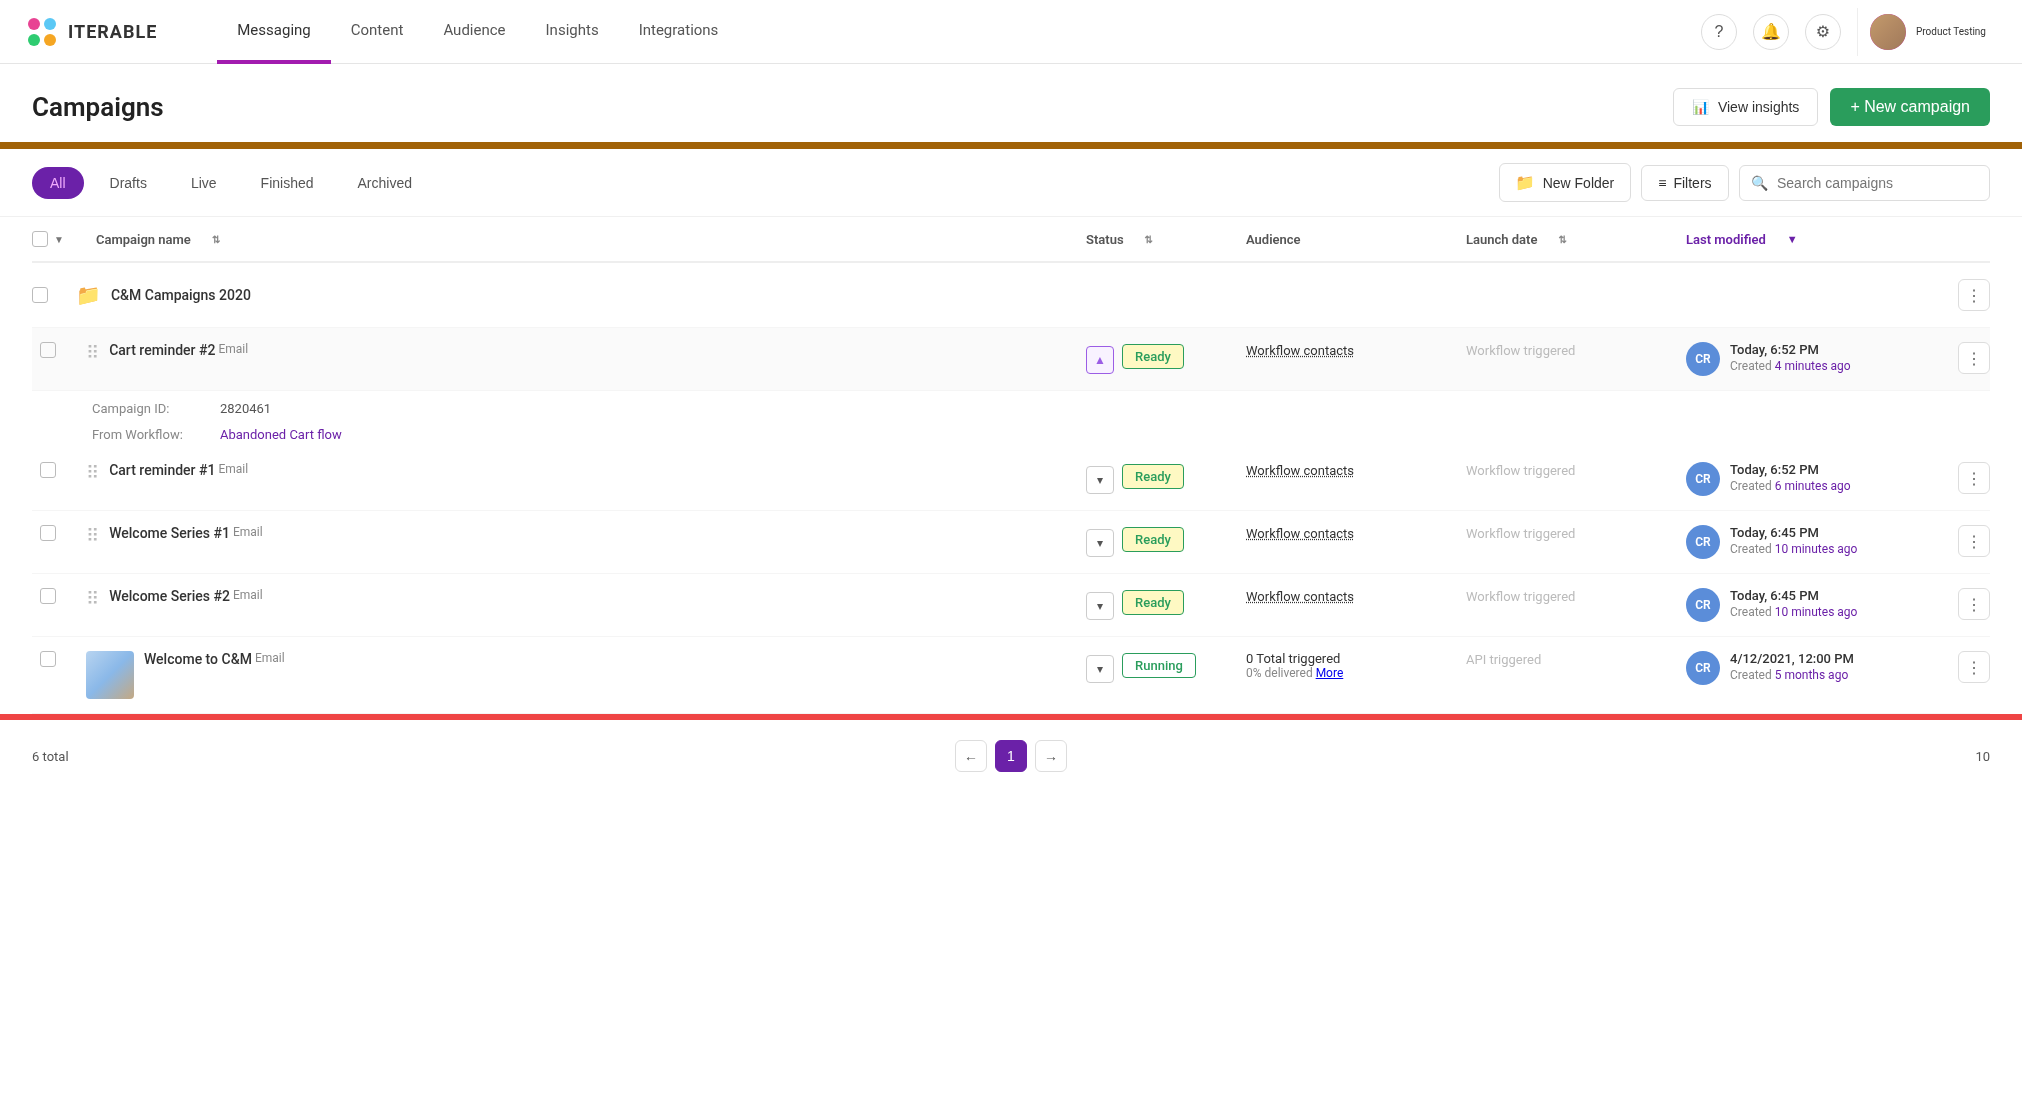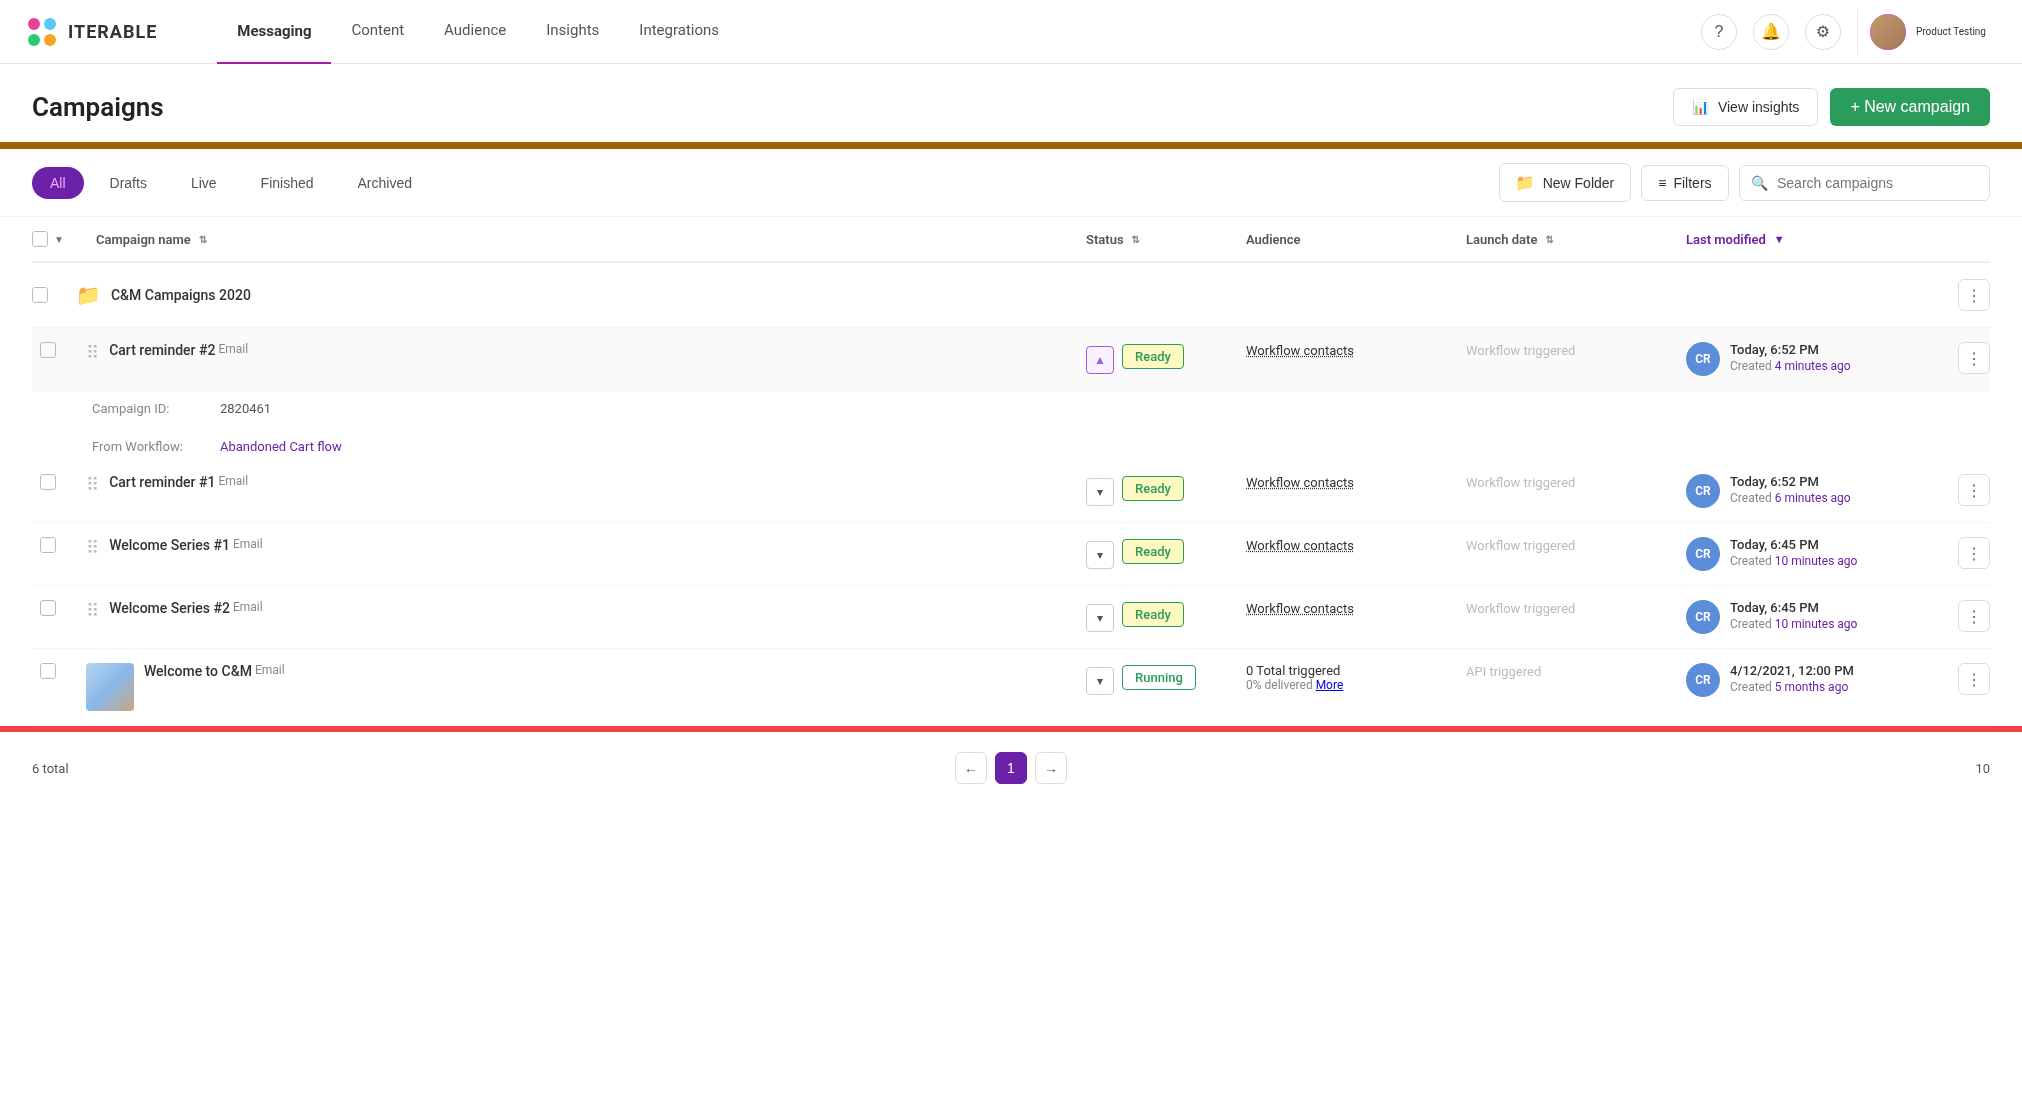--- a/index.html
+++ b/index.html
@@ -5,21 +5,21 @@
     * { box-sizing: border-box; margin: 0; padding: 0; }
     body { font-family: -apple-system, BlinkMacSystemFont, 'Segoe UI', Roboto, sans-serif; background: #fff; color: #333; font-size: 14px; }
 
     
     .top-nav { display: flex; align-items: center; height: 64px; border-bottom: 1px solid #e5e5e5; padding: 0 24px; gap: 0; }
     .nav-logo { display: flex; align-items: center; gap: 8px; margin-right: 60px; }
     .logo-icon { width: 36px; height: 36px; }
     .logo-text { font-weight: 700; font-size: 18px; letter-spacing: 1px; color: #333; }
     .nav-links { display: flex; gap: 0; flex: 1; }
     .nav-link { padding: 0 20px; height: 64px; display: flex; align-items: center; font-size: 15px; color: #555; cursor: pointer; border-bottom: 3px solid transparent; text-decoration: none; }
-    .nav-link.active { color: #333; border-bottom: 2px solid #a21caf; font-weight: 700; }
+    .nav-link.active { color: #333; border-bottom: 4px solid #a21caf; font-weight: 400; }
     .nav-right { display: flex; align-items: center; gap: 16px; margin-left: auto; }
     .nav-icon-btn { width: 36px; height: 36px; border-radius: 50%; border: 1px solid #ddd; background: #fff; display: flex; align-items: center; justify-content: center; cursor: pointer; font-size: 16px; color: #555; }
     .user-badge { display: flex; align-items: center; gap: 10px; padding: 6px 12px; border-left: 1px solid #eee; cursor: pointer; }
     .user-avatar-img { width: 36px; height: 36px; border-radius: 50%; background: #c4a; overflow: hidden; display: flex; align-items: center; justify-content: center; }
     .user-name { font-size: 10px; color: #333; }
 
     
     .page-header { display: flex; align-items: center; padding: 24px 32px 16px; border-bottom: 7px solid #a16207; }
     .page-title { font-size: 26px; font-weight: 600; color: #222; flex: 1; }
     .header-actions { display: flex; gap: 12px; }
@@ -34,21 +34,21 @@
     .btn-folder { display: flex; align-items: center; gap: 7px; padding: 9px 16px; border: 1px solid #ddd; border-radius: 6px; background: #fff; cursor: pointer; font-size: 14px; color: #333; }
     .folder-icon-color { color: #5bc8f5; font-size: 16px; }
     .btn-filters { display: flex; align-items: center; gap: 7px; padding: 9px 16px; border: 1px solid #ddd; border-radius: 6px; background: #fff; cursor: pointer; font-size: 14px; color: #333; }
     .search-box { display: flex; align-items: center; border: 1px solid #ddd; border-radius: 6px; padding: 0 12px; gap: 8px; background: #fff; }
     .search-box input { border: none; outline: none; font-size: 14px; width: 200px; padding: 9px 0; color: #999; }
     .search-icon { color: #aaa; font-size: 14px; }
 
     
     .table-wrap { padding: 0 32px; }
     .table-header { display: grid; grid-template-columns: 44px 1fr 160px 220px 220px 260px 44px; align-items: center; padding: 14px 0; border-bottom: 2px solid #eee; }
-    .table-header .col-label { font-size: 13px; font-weight: 600; color: #555; display: flex; align-items: center; gap: 8px; text-align: center; }
+    .table-header .col-label { font-size: 13px; font-weight: 600; color: #555; display: flex; align-items: center; gap: 21px; text-align: center; }
     .col-label.sortable { cursor: pointer; }
     .col-label.active-sort { color: #6b21a8; }
     .sort-arrow { font-size: 10px; color: #888; }
     .sort-arrow.purple { color: #6b21a8; }
     .sort-caret { font-size: 11px; }
 
     
     .folder-row { display: grid; grid-template-columns: 44px 1fr 44px; align-items: center; padding: 16px 0; border-bottom: 1px solid #f5f5f5; }
     .folder-label { display: flex; align-items: center; gap: 10px; font-size: 14px; font-weight: 500; color: #333; }
     .folder-icon { font-size: 20px; color: #5bc8f5; }
@@ -75,21 +75,21 @@
 
     
     .last-mod { display: flex; align-items: flex-start; gap: 10px; }
     .avatar-circle { width: 34px; height: 34px; border-radius: 50%; background: #5b8dd9; color: #fff; display: flex; align-items: center; justify-content: center; font-size: 12px; font-weight: 600; flex-shrink: 0; }
     .mod-info { display: flex; flex-direction: column; gap: 2px; }
     .mod-time { font-size: 13px; color: #333; font-weight: 500; }
     .mod-created { font-size: 12px; color: #888; }
     .mod-created a { color: #6b21a8; text-decoration: none; }
 
     
-    .expanded-detail { padding: 10px 0 6px 60px; font-size: 13px; color: #555; display: flex; flex-direction: column; gap: 23px; }
+    .expanded-detail { padding: 10px 0 6px 60px; font-size: 13px; color: #555; display: flex; flex-direction: column; gap: 11px; }
     .detail-row { display: flex; gap: 8px; align-items: center; }
     .detail-label { color: #888; min-width: 120px; }
     .detail-link { color: #6b21a8; text-decoration: none; }
     .thumb-placeholder { width: 48px; height: 48px; background: linear-gradient(135deg, #b8d4f0 0%, #8ab8e8 50%, #c4a882 100%); border-radius: 4px; }
 
     
     .pagination-bar { display: flex; align-items: center; justify-content: center; padding: 20px 32px; border-top: 6px solid #ef4444; position: relative; }
     .total-count { position: absolute; left: 32px; font-size: 13px; color: #555; }
     .page-controls { display: flex; align-items: center; gap: 8px; }
     .page-btn { width: 32px; height: 32px; border: 1px solid #ddd; border-radius: 6px; background: #fff; cursor: pointer; display: flex; align-items: center; justify-content: center; font-size: 14px; color: #555; }

